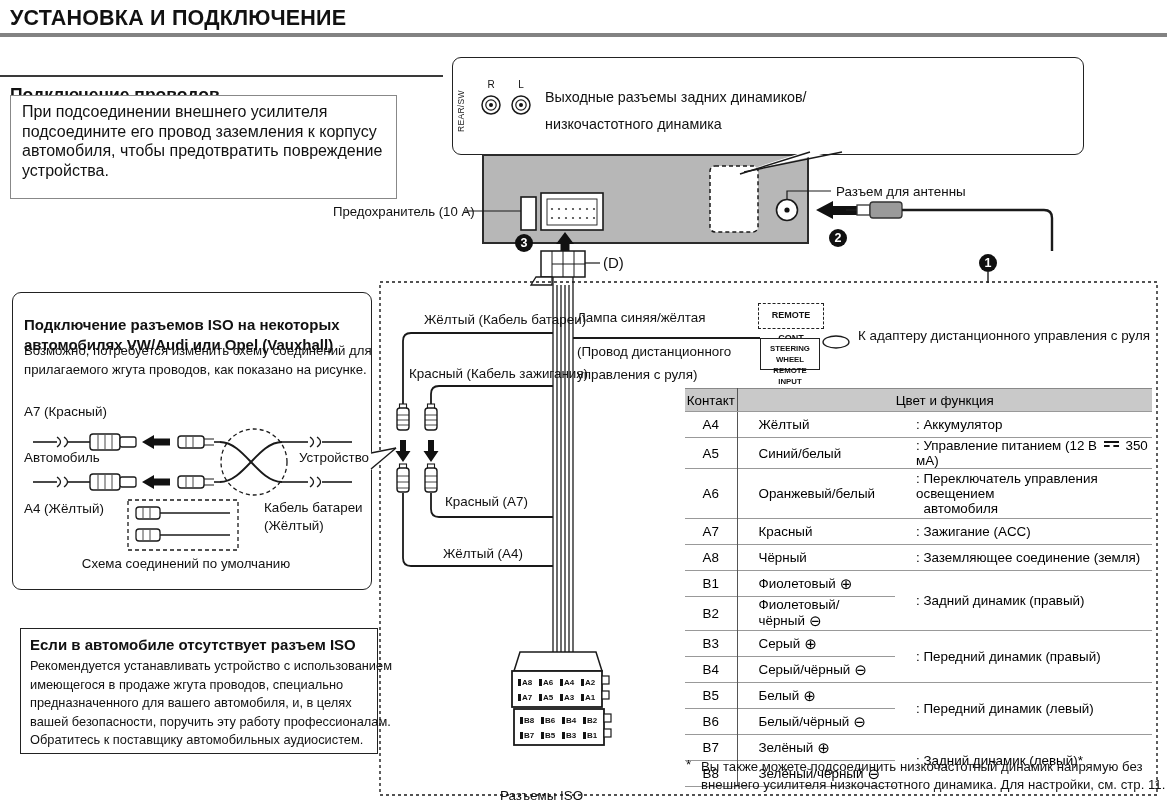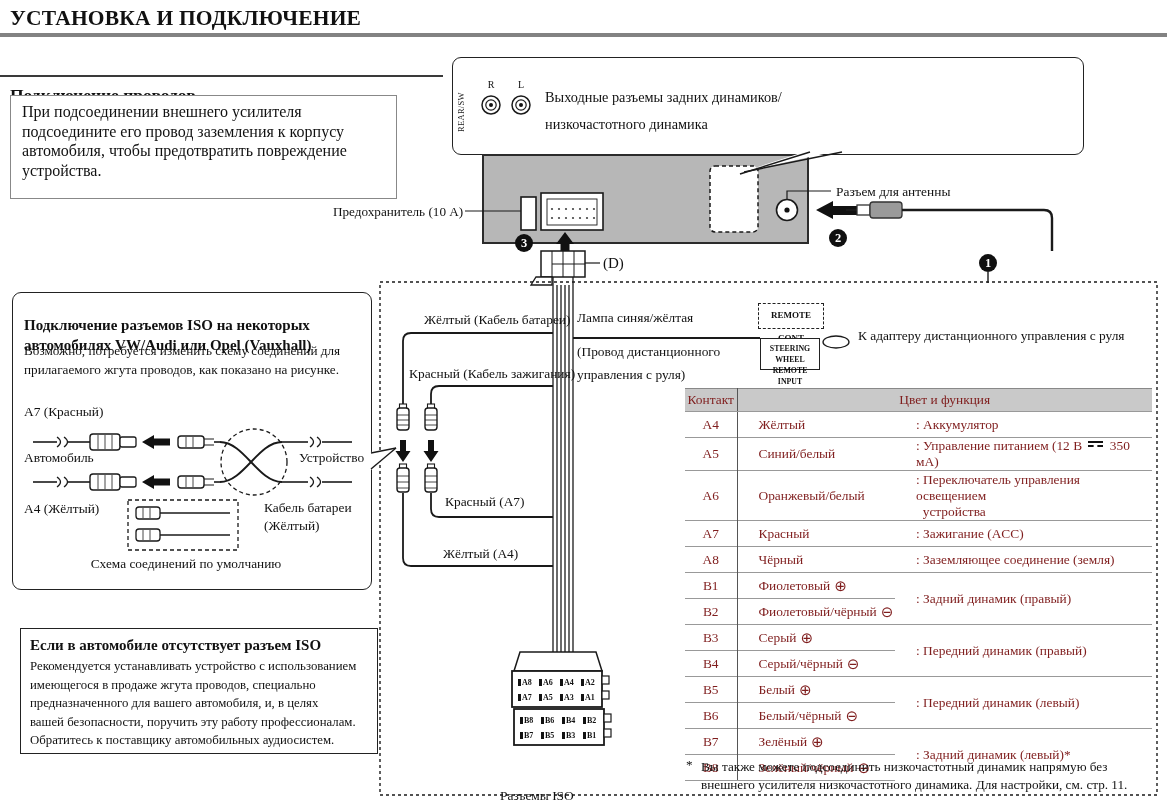--- a/index.html
+++ b/index.html
@@ -1,17 +1,17 @@
 <!DOCTYPE html>
 <html><head>
 <meta charset="utf-8">
 <style>
   html,body{margin:0;padding:0;background:#fff;}
   .page{position:relative;width:1167px;height:806px;background:#fff;overflow:hidden;
-        font-family:Liberation Serif, serif;color:#111;}
+        font-family:Liberation Sans, sans-serif;color:#111;}
   .lbl{position:absolute;font-size:13.4px;line-height:1.25;color:#111;white-space:pre;}
   .ml{white-space:pre-line;}
   .page-title{position:absolute;left:10px;top:6px;font-size:21.5px;font-weight:bold;letter-spacing:.2px;}
   .title-rule{position:absolute;left:0;top:33px;width:1167px;height:3.5px;background:#828282;}
   .section-title{position:absolute;left:10px;top:44px;font-size:17.5px;font-weight:bold;margin-top:41px;}
   .section-rule{position:absolute;left:0;top:75px;width:443px;height:1.5px;background:#3a3a3a;}
   .note-box{position:absolute;border:1.6px solid #888;background:#fff;}
   .black-box{position:absolute;border:1.6px solid #222;background:#fff;}
   .round{border-radius:9px;}
   .warn-text{position:absolute;left:22px;top:102px;font-size:16px;line-height:19.5px;}
@@ -22,21 +22,21 @@
   .badge{position:absolute;width:18px;height:18px;background:#101010;border-radius:50%;color:#fff;
          font-size:12.5px;line-height:18px;font-weight:bold;text-align:center;}
   .box-title{font-weight:bold;font-size:15px;line-height:20px;white-space:pre-line;}
   .box-body{font-size:13.2px;line-height:19px;white-space:pre-line;}
   .remote-dashed{position:absolute;left:758px;top:303px;width:64px;height:24px;border:1.5px dashed #222;
                  background:#fff;text-align:center;font-size:9px;font-weight:bold;line-height:23px;}
   .remote-solid{position:absolute;left:760px;top:338px;width:60px;height:32px;border:1.6px solid #222;
                 background:#fff;text-align:center;font-size:7.8px;font-weight:bold;line-height:11px;
                 padding-top:4px;box-sizing:border-box;white-space:pre-line;}
   #wiretable{position:absolute;left:685px;top:388px;width:467px;border-collapse:collapse;
-             table-layout:fixed;font-size:13.4px;color:#7f1d1d;}
+             table-layout:fixed;font-size:13.4px;color:#000000;}
   #wiretable th{background:#c9c9c9;font-weight:normal;border-top:1.2px solid #888;
                 border-bottom:1px solid #999;height:22px;padding:0;font-size:13.4px;}
   #wiretable td{border-top:1px solid #999;height:25px;vertical-align:middle;padding:0 0 0 21px;}
   #wiretable .c-contact{text-align:center;padding:0;border-right:1.2px solid #555;}
   #wiretable th.ch1{border-right:1.2px solid #555;}
   #wiretable td.c-func{white-space:pre-wrap;}
   #wiretable tr.last td{border-bottom:1px solid #999;}
   .sign{font-size:15px;vertical-align:-1.5px;margin-left:4px;}
   .dc{display:inline-block;width:15px;height:8px;vertical-align:-1px;margin:0 3px;
       border-top:2.5px solid #111;}
@@ -349,21 +349,21 @@
         </tr>
         <tr>
           <td class="c-contact">A5</td>
           <td>Синий/белый</td>
           <td class="c-func">: Управление питанием (12 В <span class="dc"><span class="dcd"></span></span> 350 мА)</td>
         </tr>
         <tr style="height: 50px;">
           <td class="c-contact">A6</td>
           <td>Оранжевый/белый</td>
           <td class="c-func">: Переключатель управления освещением
-  устройства</td>
+  автомобиля</td>
         </tr>
         <tr>
           <td class="c-contact">A7</td>
           <td>Красный</td>
           <td class="c-func">: Зажигание (ACC)</td>
         </tr>
         <tr>
           <td class="c-contact">A8</td>
           <td>Чёрный</td>
           <td class="c-func">: Заземляющее соединение (земля)</td>

